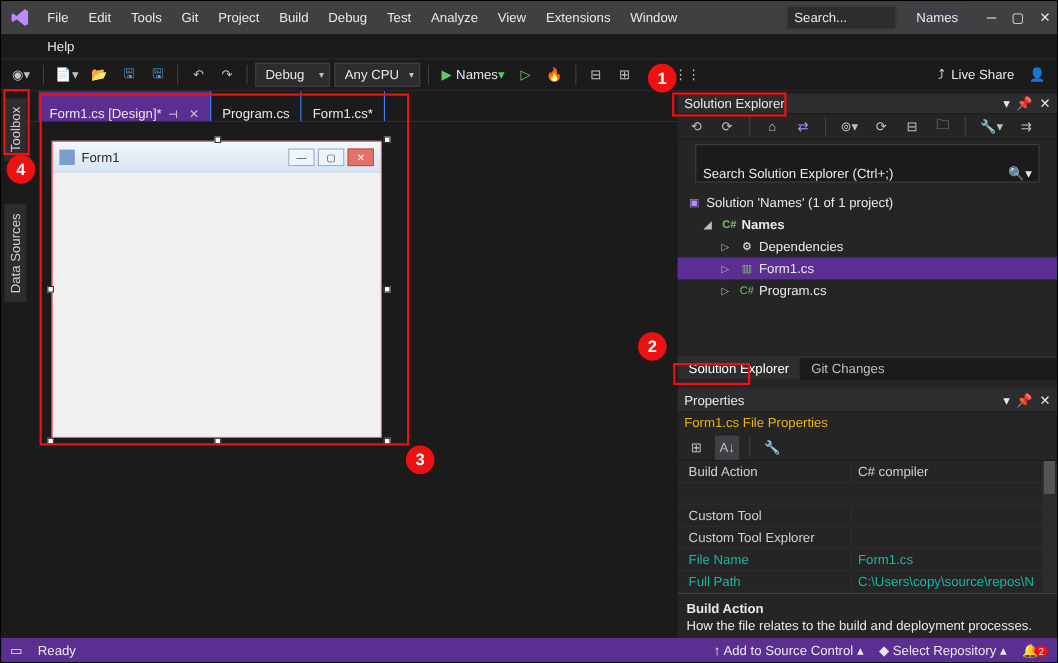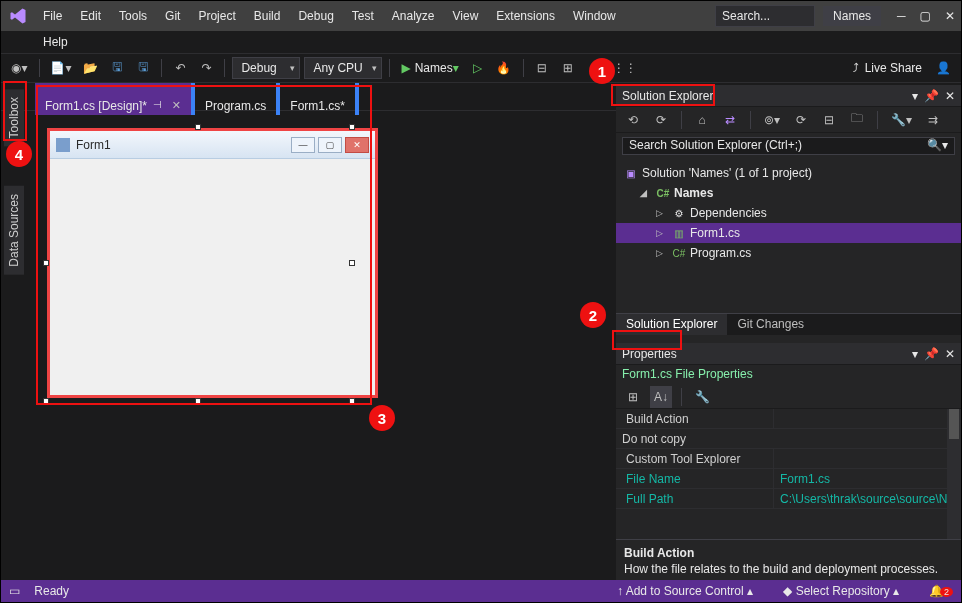--- a/index.html
+++ b/index.html
@@ -20,71 +20,71 @@
 
 .toolbar{height:30px;border-top:1px solid #2d2d30;border-bottom:1px solid #2d2d30;display:flex;align-items:center;padding:0 6px;gap:4px;background:#1b1b1c}
 .tbtn{height:22px;min-width:22px;display:flex;align-items:center;justify-content:center;padding:0 4px;color:#bfbfbf}
 .tsep{width:1px;height:18px;background:#3f3f46;margin:0 3px}
 .tsel{height:22px;background:#2d2d30;border:1px solid #3f3f46;padding:0 18px 0 8px;display:flex;align-items:center;position:relative;min-width:68px}
 .tsel::after{content:"▾";position:absolute;right:5px;color:#bfbfbf;font-size:9px}
 .play{color:#63c963}
 .liveshare{margin-left:auto;display:flex;align-items:center;gap:6px;padding:0 6px}
 
 .doctabs{height:28px;display:flex;align-items:stretch;background:#1b1b1c;border-bottom:1px solid #2d2d30;padding-left:34px;position:relative}
-.doctab{display:flex;align-items:flex-start;padding:16px 10px;gap:6px;color:#bfbfbf;border-right:4px solid #3b82f6}
+.doctab{display:flex;align-items:flex-end;padding:0 10px;gap:6px;color:#bfbfbf;border-right:1px solid #3b82f6}
 .doctab.active{background:#5b2e91;color:#fff}
 .doctab .x{color:#bfbfbf;font-size:11px;margin-left:4px}
 .doctab .pin{font-size:10px}
 .doctabs .rightctrl{position:absolute;right:2px;top:5px;display:flex;gap:4px;color:#bfbfbf}
 
 .lefttabs{position:absolute;left:2px;top:88px;width:22px;display:flex;flex-direction:column;align-items:center;gap:40px}
 .lefttabs .vtab{writing-mode:vertical-rl;transform:rotate(180deg);background:#2d2d30;padding:8px 3px;color:#cfcfcf}
 
 .designer{position:absolute;left:38px;top:119px;width:565px;height:430px;background:#1b1b1c}
-.form{position:absolute;left:8px;top:8px;width:331px;height:270px;background:#fff;border:3px solid #ef4444}
+.form{position:absolute;left:8px;top:8px;width:300px;height:270px;background:#fff;border:1px solid #ef4444}
 .form .ftitle{height:28px;background:linear-gradient(#f3f7fc,#d7e4f2);border-bottom:1px solid #b8cde2;display:flex;align-items:center;padding:0 6px;color:#2a2a2a;gap:6px}
 .form .ftitle .ficon{width:14px;height:14px;background:#7a9ecc}
 .form .wbtns{margin-left:auto;display:flex;gap:3px}
 .form .wbtn{width:24px;height:16px;border:1px solid #9aaec5;background:#eef4fb;display:flex;align-items:center;justify-content:center;font-size:9px;color:#3a3a3a}
 .form .wbtn.red{background:#e0726a;border-color:#c24c44;color:#fff}
 .form .fbody{height:calc(100% - 28px);background:#f0f0f0}
 .handle{position:absolute;width:6px;height:6px;background:#fff;border:1px solid #333}
 
 .rightcol{position:absolute;right:0;top:84px;width:345px;bottom:20px;display:flex;flex-direction:column;background:#252526}
 .panelhdr{height:22px;background:#2d2d30;display:flex;align-items:center;padding:0 6px;gap:4px;border-bottom:1px solid #1b1b1c}
 .panelhdr .ctrls{margin-left:auto;display:flex;gap:6px;color:#bfbfbf;font-size:10px}
 .setool{height:26px;display:flex;align-items:center;padding:0 6px;gap:6px;background:#252526;border-bottom:1px solid #1b1b1c;color:#bfbfbf}
-.sesearch{height:18px;background:#1b1b1c;border:1px solid #3f3f46;margin:4px 6px;display:flex;align-items:flex-start;padding:0 6px;color:#8a8a8a}
+.sesearch{height:42px;background:#1b1b1c;border:1px solid #3f3f46;margin:4px 16px;display:flex;align-items:flex-end;padding:0 6px;color:#8a8a8a}
 .sesearch .mag{margin-left:auto}
 .tree{flex:0 0 auto;padding:4px 0}
 .tnode{display:flex;align-items:center;height:20px;padding-left:8px;gap:4px}
 .tnode .exp{width:12px;color:#bfbfbf;font-size:9px}
 .tnode .ic{width:14px;height:14px;display:inline-flex;align-items:center;justify-content:center;font-size:10px}
 .tnode.sel{background:#5b2e91}
 .tnode.bold{font-weight:600}
 .ind1{padding-left:24px}.ind2{padding-left:40px}
 .panetabs{height:22px;display:flex;background:#1b1b1c;border-top:1px solid #3f3f46}
 .panetab{padding:3px 10px;color:#bfbfbf}
 .panetab.active{background:#2d2d30;color:#fff}
 
 .props{flex:1;display:flex;flex-direction:column;margin-top:8px}
-.propsub{height:20px;padding:2px 6px;color:#86efac;background:#252526}
+.propsub{height:20px;padding:2px 6px;color:#eab308;background:#252526}
 .ptool{height:24px;display:flex;align-items:center;padding:0 6px;gap:6px;border-bottom:1px solid #1b1b1c}
 .pgrid{flex:1;overflow:hidden;position:relative}
 .prow{display:flex;height:20px;border-bottom:1px solid #2d2d30}
 .prow .pn{width:158px;padding-left:10px;display:flex;align-items:center;color:#cfcfcf;border-right:1px solid #2d2d30}
 .prow .pv{flex:1;padding-left:6px;display:flex;align-items:center;color:#cfcfcf}
 .prow.dim .pn,.prow.dim .pv{color:#14b8a6}
 .pscroll{width:14px;background:#2d2d30;position:absolute;right:0;top:0;bottom:0}
 .pscroll .thumb{position:absolute;left:2px;right:2px;top:0;height:30px;background:#555}
 .pdesc{padding:6px 8px;border-top:1px solid #3f3f46;font-size:11px;color:#cfcfcf}
 .pdesc b{font-weight:600;display:block;margin-bottom:2px}
 
 .status{position:absolute;left:0;right:0;bottom:0;height:22px;background:#5b2e91;display:flex;align-items:center;padding:0 8px;gap:14px;color:#fff}
-.status .right{margin-left:auto;display:flex;gap:30px;align-items:center}
+.status .right{margin-left:auto;display:flex;gap:14px;align-items:center}
 
 .redbox{position:absolute;border:2px solid #e11;pointer-events:none}
 .redcirc{position:absolute;width:26px;height:26px;border-radius:50%;background:#e11;color:#fff;display:flex;align-items:center;justify-content:center;font-weight:700;font-size:15px;pointer-events:none}
 svg{display:block}
 </style>
 </head>
 <body>
 
 <div class="titlebar">
   <span class="vslogo">
@@ -269,35 +269,39 @@
     <div class="propsub">Form1.cs File Properties</div>
     <div class="ptool">
       <span class="tbtn">⊞</span>
       <span class="tbtn" style="background:#3f3f46">A↓</span>
       <span class="tsep"></span>
       <span class="tbtn">🔧</span>
     </div>
     <div class="pgrid" id="pgrid">
       <div class="prow">
           <div class="pn">Build Action</div>
+          <div class="pv">C# compiler</div>
         </div>
         <div class="prow">
-          <div class="pv">Do not copy</div>
+        </div>
+        <div class="prow">
+          <div class="pn">Custom Tool</div>
+          <div class="pv"></div>
         </div>
         <div class="prow">
           <div class="pn">Custom Tool Explorer</div>
           <div class="pv"></div>
         </div>
         <div class="prow dim">
           <div class="pn">File Name</div>
           <div class="pv">Form1.cs</div>
         </div>
         <div class="prow dim">
           <div class="pn">Full Path</div>
-          <div class="pv">C:\Users\thrak\source\source\N</div>
+          <div class="pv">C:\Users\copy\source\repos\N</div>
         </div>
         <div class="pscroll">
           <div class="thumb"></div>
         </div>
     </div>
     <div class="pdesc">
       <b>Build Action</b>
       <span>How the file relates to the build and deployment processes.</span>
     </div>
   </div>

